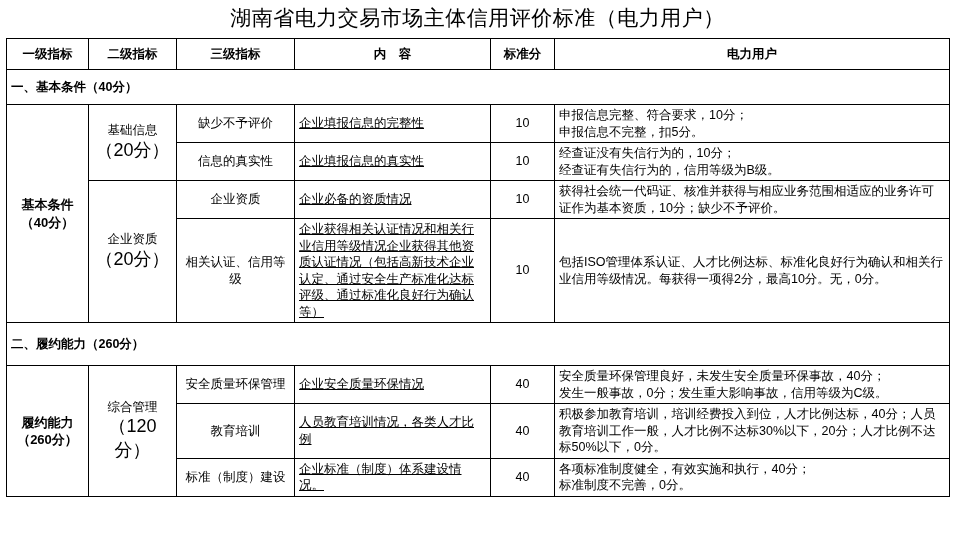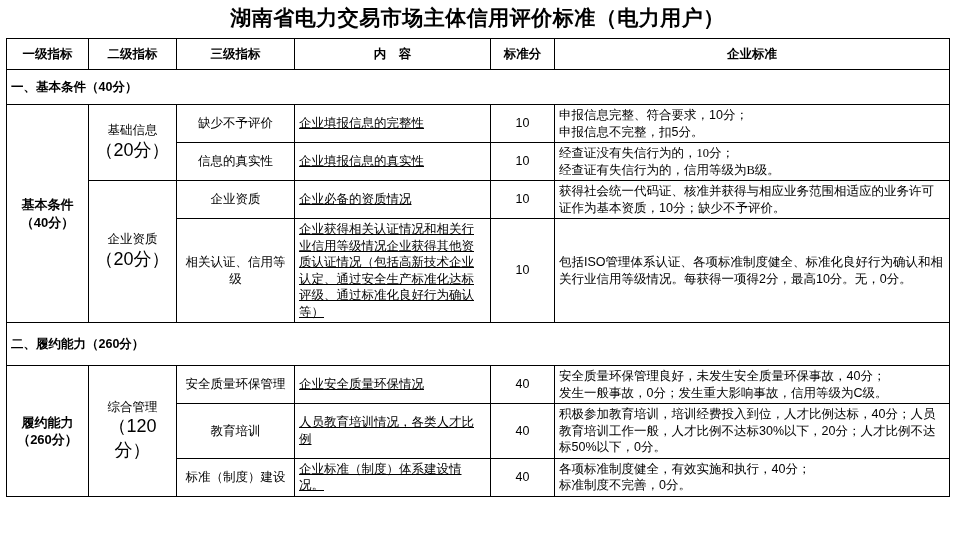--- a/index.html
+++ b/index.html
@@ -17,21 +17,21 @@
   .page {
     width: 955px;
     height: 534px;
     position: relative;
     box-sizing: border-box;
     padding: 0 6px;
   }
   .doc-title {
     text-align: center;
     font-size: 21px;
-    font-weight: bold;
+    font-weight: normal;
     letter-spacing: 0.5px;
     padding: 4px 0 6px 0;
     font-family: "Liberation Serif", "DejaVu Serif", serif;
   }
   table.main {
     border-collapse: collapse;
     width: 943px;
     table-layout: fixed;
     margin: 0 auto;
   }
@@ -111,21 +111,21 @@
       <col style="width:64px">
       <col style="width:395px">
     </colgroup>
     <thead>
       <tr>
         <th class="hdr">一级指标</th>
         <th class="hdr">二级指标</th>
         <th class="hdr">三级指标</th>
         <th class="hdr">内　容</th>
         <th class="hdr">标准分</th>
-        <th class="hdr">企业标准</th>
+        <th class="hdr">电力用户</th>
       </tr>
     </thead>
     <tbody>
 
       <tr>
         <td class="section" colspan="6">一、基本条件（40分）</td>
       </tr>
 
       <tr>
         <td class="lvl1" rowspan="4">
@@ -139,38 +139,38 @@
         <td class="lvl3">缺少不予评价</td>
         <td class="content">企业填报信息的完整性</td>
         <td class="score">10</td>
         <td class="criteria" style="white-space:pre-line;margin-left:12px;">申报信息完整、符合要求，10分；
 申报信息不完整，扣5分。</td>
       </tr>
       <tr>
         <td class="lvl3">信息的真实性</td>
         <td class="content">企业填报信息的真实性</td>
         <td class="score">10</td>
-        <td class="criteria" style="white-space:pre-line;font-family:Liberation Serif, serif;">经查证没有失信行为的，10分；
+        <td class="criteria" style="white-space:pre-line;">经查证没有失信行为的，10分；
 经查证有失信行为的，信用等级为B级。</td>
       </tr>
       <tr>
         <td class="lvl2" rowspan="2">
           <span>企业资质</span>
           <span class="sub">（20分）</span>
         </td>
         <td class="lvl3">企业资质</td>
         <td class="content">企业必备的资质情况</td>
         <td class="score">10</td>
         <td class="criteria">获得社会统一代码证、核准并获得与相应业务范围相适应的业务许可证作为基本资质，10分；缺少不予评价。</td>
       </tr>
       <tr>
         <td class="lvl3">相关认证、信用等级</td>
         <td class="content">企业获得相关认证情况和相关行业信用等级情况企业获得其他资质认证情况（包括高新技术企业认定、通过安全生产标准化达标评级、通过标准化良好行为确认等）</td>
         <td class="score">10</td>
-        <td class="criteria">包括ISO管理体系认证、各项标准制度健全、标准化良好行为确认和相关行业信用等级情况。每获得一项得2分，最高10分。无，0分。</td>
+        <td class="criteria">包括ISO管理体系认证、人才比例达标、标准化良好行为确认和相关行业信用等级情况。每获得一项得2分，最高10分。无，0分。</td>
       </tr>
 
       <tr>
         <td class="section" colspan="6" style="height:38px;">二、履约能力（260分）</td>
       </tr>
 
       <tr>
         <td class="lvl1" rowspan="3">
           <span class="subb">履约能力</span>
           <span class="subb">（260分）</span>

